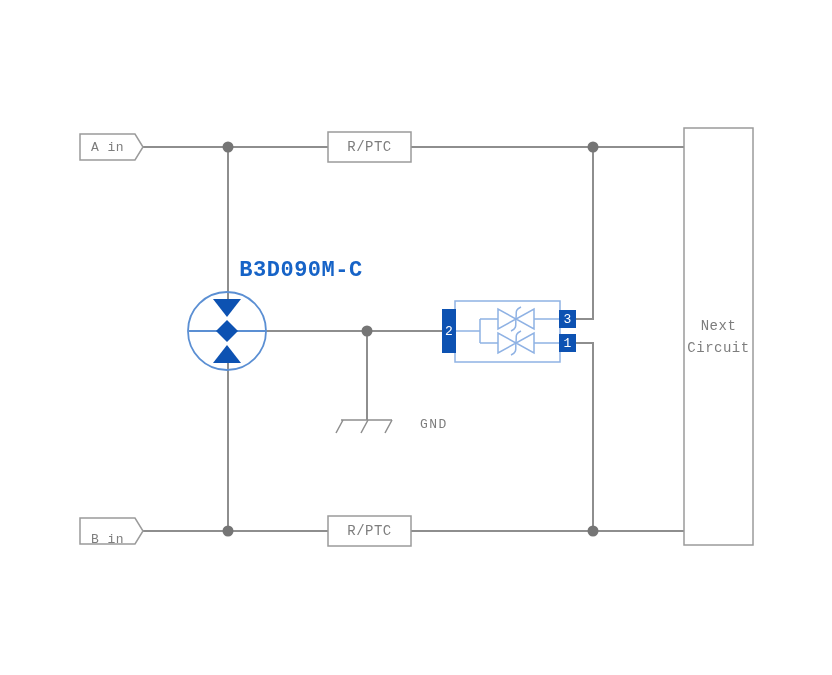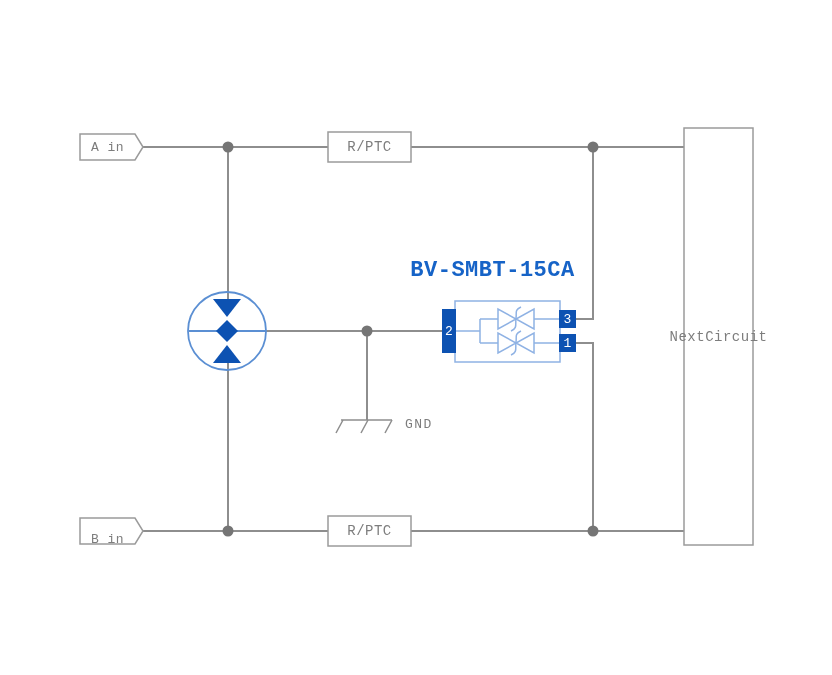--- a/index.html
+++ b/index.html
@@ -40,21 +40,21 @@
   }
   .label.pin-number{
     color:#ffffff;
     font-size:13px;
     letter-spacing:0;
   }
   .label.next-circuit{
     font-size:14px;
     line-height:22px;
     letter-spacing:0.5px;
-    flex-direction:row;
+    flex-direction:column;
   }
   .label.gnd{letter-spacing:1.5px;}
 </style>
 </head>
 <body>
 
 <div class="canvas">
 
   <svg width="832" height="675" viewBox="0 0 832 675">
 
@@ -126,24 +126,24 @@
   </svg>
 
   <div class="label" style="left:80px;top:134px;width:55px;height:26px;">A in</div>
 
   <div class="label" style="left:80px;top:518px;width:55px;height:42px;">B in</div>
 
   <div class="label rptc" style="left:328px;top:132px;width:83px;height:30px;">R/PTC</div>
 
   <div class="label rptc" style="left:328px;top:516px;width:83px;height:30px;">R/PTC</div>
 
+  <div class="label part-number" style="left:226px;top:256px;width:150px;height:28px;">B3D090M-C</div>
 
-  <div class="label part-number" style="left:405px;top:256px;width:175px;height:28px;">BV-SMBT-15CA</div>
 
-  <div class="label gnd" style="left:405px;top:415px;width:48px;height:18px;justify-content:flex-start;">GND</div>
+  <div class="label gnd" style="left:420px;top:415px;width:48px;height:18px;justify-content:flex-start;">GND</div>
 
   <div class="label next-circuit" style="left:684px;top:312px;width:69px;height:50px;">
     <span>Next</span>
     <span>Circuit</span>
   </div>
 
   <div class="label pin-number" style="left:442px;top:309px;width:14px;height:44px;">2</div>
 
   <div class="label pin-number" style="left:559px;top:310px;width:17px;height:18px;">3</div>
 

